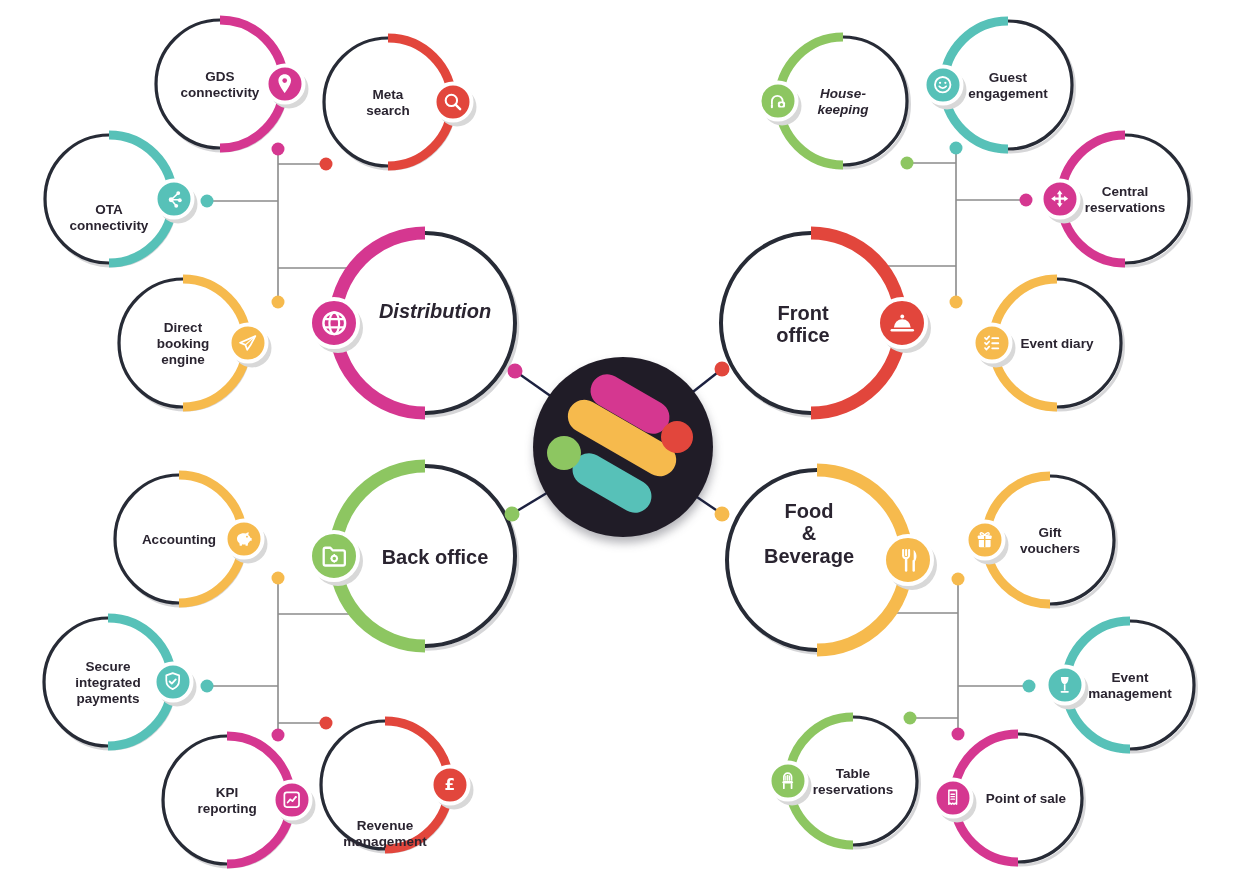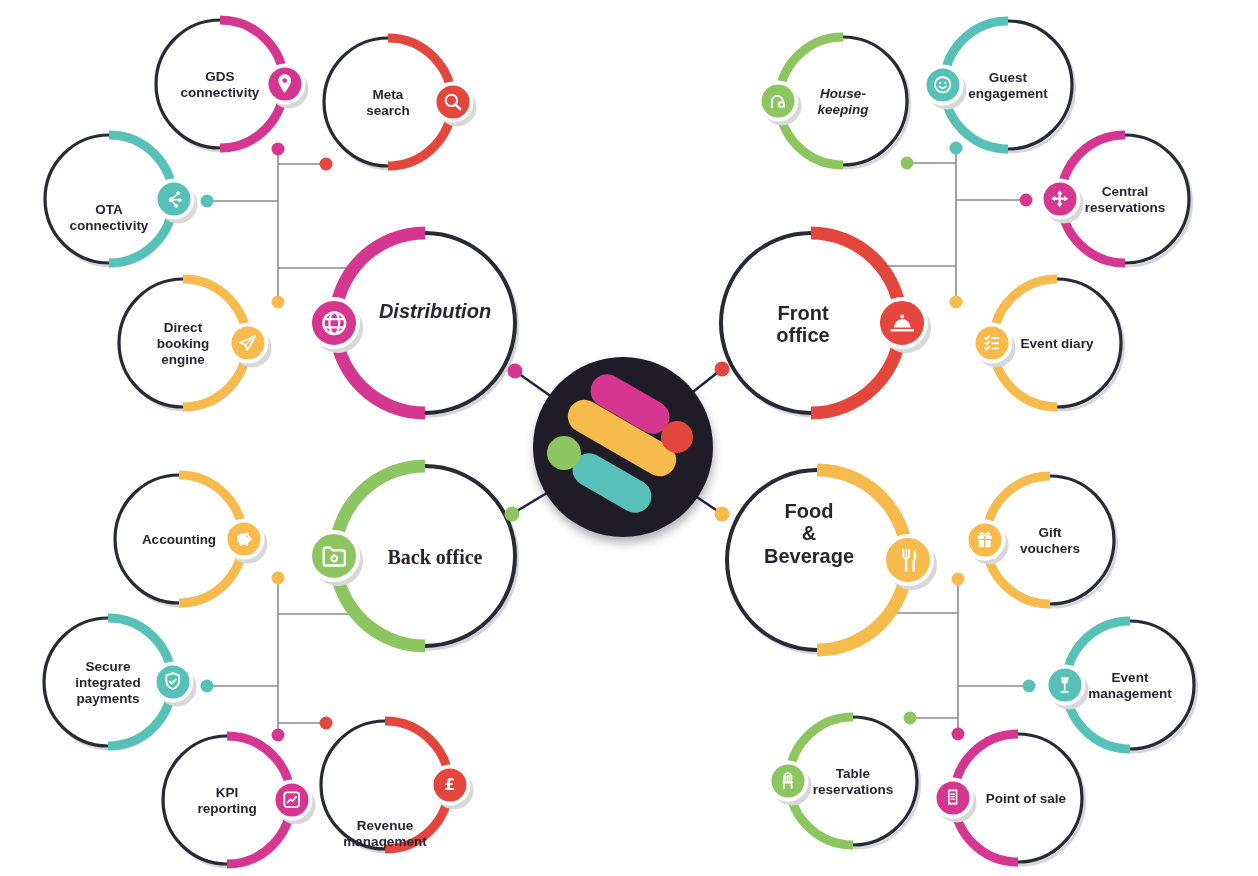--- a/index.html
+++ b/index.html
@@ -265,21 +265,21 @@
           <circle cx="16" cy="9.4" r="1" fill="#fff"></circle>
         </svg>
       </div>
       <div class="label sat" style="left: 385px; top: 786px; margin-top: 48px;">Revenue
 management</div>
       <div class="badge sat" style="left: 450px; top: 785px; --c: #e2463c; background: rgb(226, 70, 60);">
         <svg viewBox="0 0 24 24" xmlns="http://www.w3.org/2000/svg">
           <text x="12" y="17" font-size="15" font-weight="bold" fill="#fff" text-anchor="middle" font-family="DejaVu Sans, sans-serif">£</text>
         </svg>
       </div>
-      <div class="label main" style="left: 435px; top: 557px; font-family: Liberation Serif, serif;">Back office</div>
+      <div class="label main" style="left: 435px; top: 557px;">Back office</div>
       <div class="badge main" style="left: 334px; top: 556px; --c: #8dc661; background: rgb(141, 198, 97);">
         <svg viewBox="0 0 24 24" xmlns="http://www.w3.org/2000/svg">
           <path d="M4.2 17.5V7a1.3 1.3 0 0 1 1.3-1.3h3.6l1.9 2h7.5A1.3 1.3 0 0 1 19.8 9v8.5a1.3 1.3 0 0 1-1.3 1.3H5.5a1.3 1.3 0 0 1-1.3-1.3z" fill="none" stroke="#fff" stroke-width="1.7" stroke-linejoin="round"></path>
           <circle cx="12" cy="13.6" r="2" fill="none" stroke="#fff" stroke-width="1.4"></circle>
           <path d="M12 10.4v1.2M12 15.6v1.2M9.2 13.6h1.2M13.6 13.6h1.2" stroke="#fff" stroke-width="1.2"></path>
         </svg>
       </div>
       <div class="label sat" style="left: 1050px; top: 541px;">Gift
 vouchers</div>
       <div class="badge sat" style="left: 985px; top: 540px; --c: #f6ba4d; background: rgb(246, 186, 77);">

